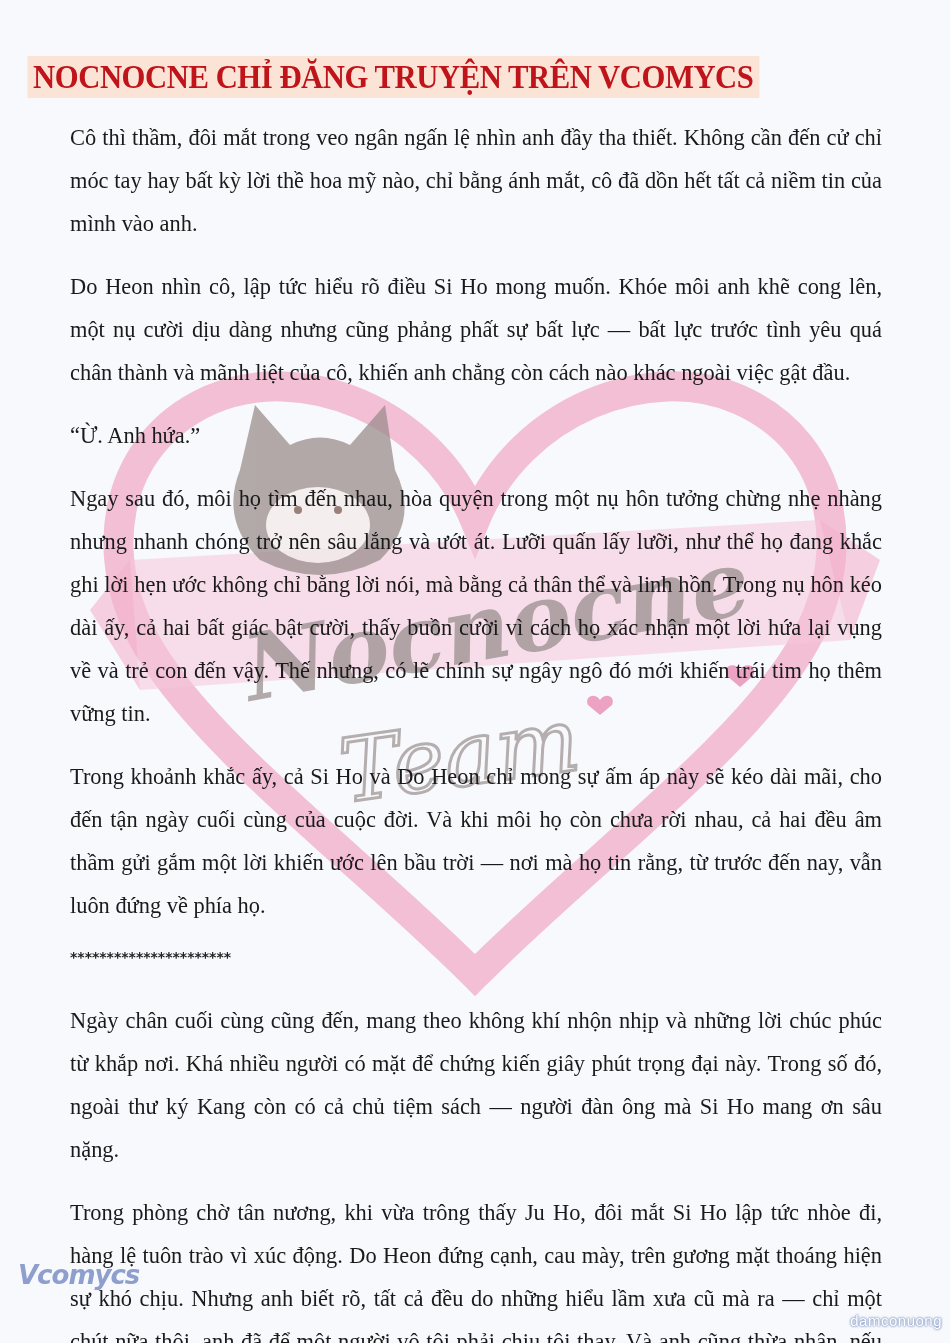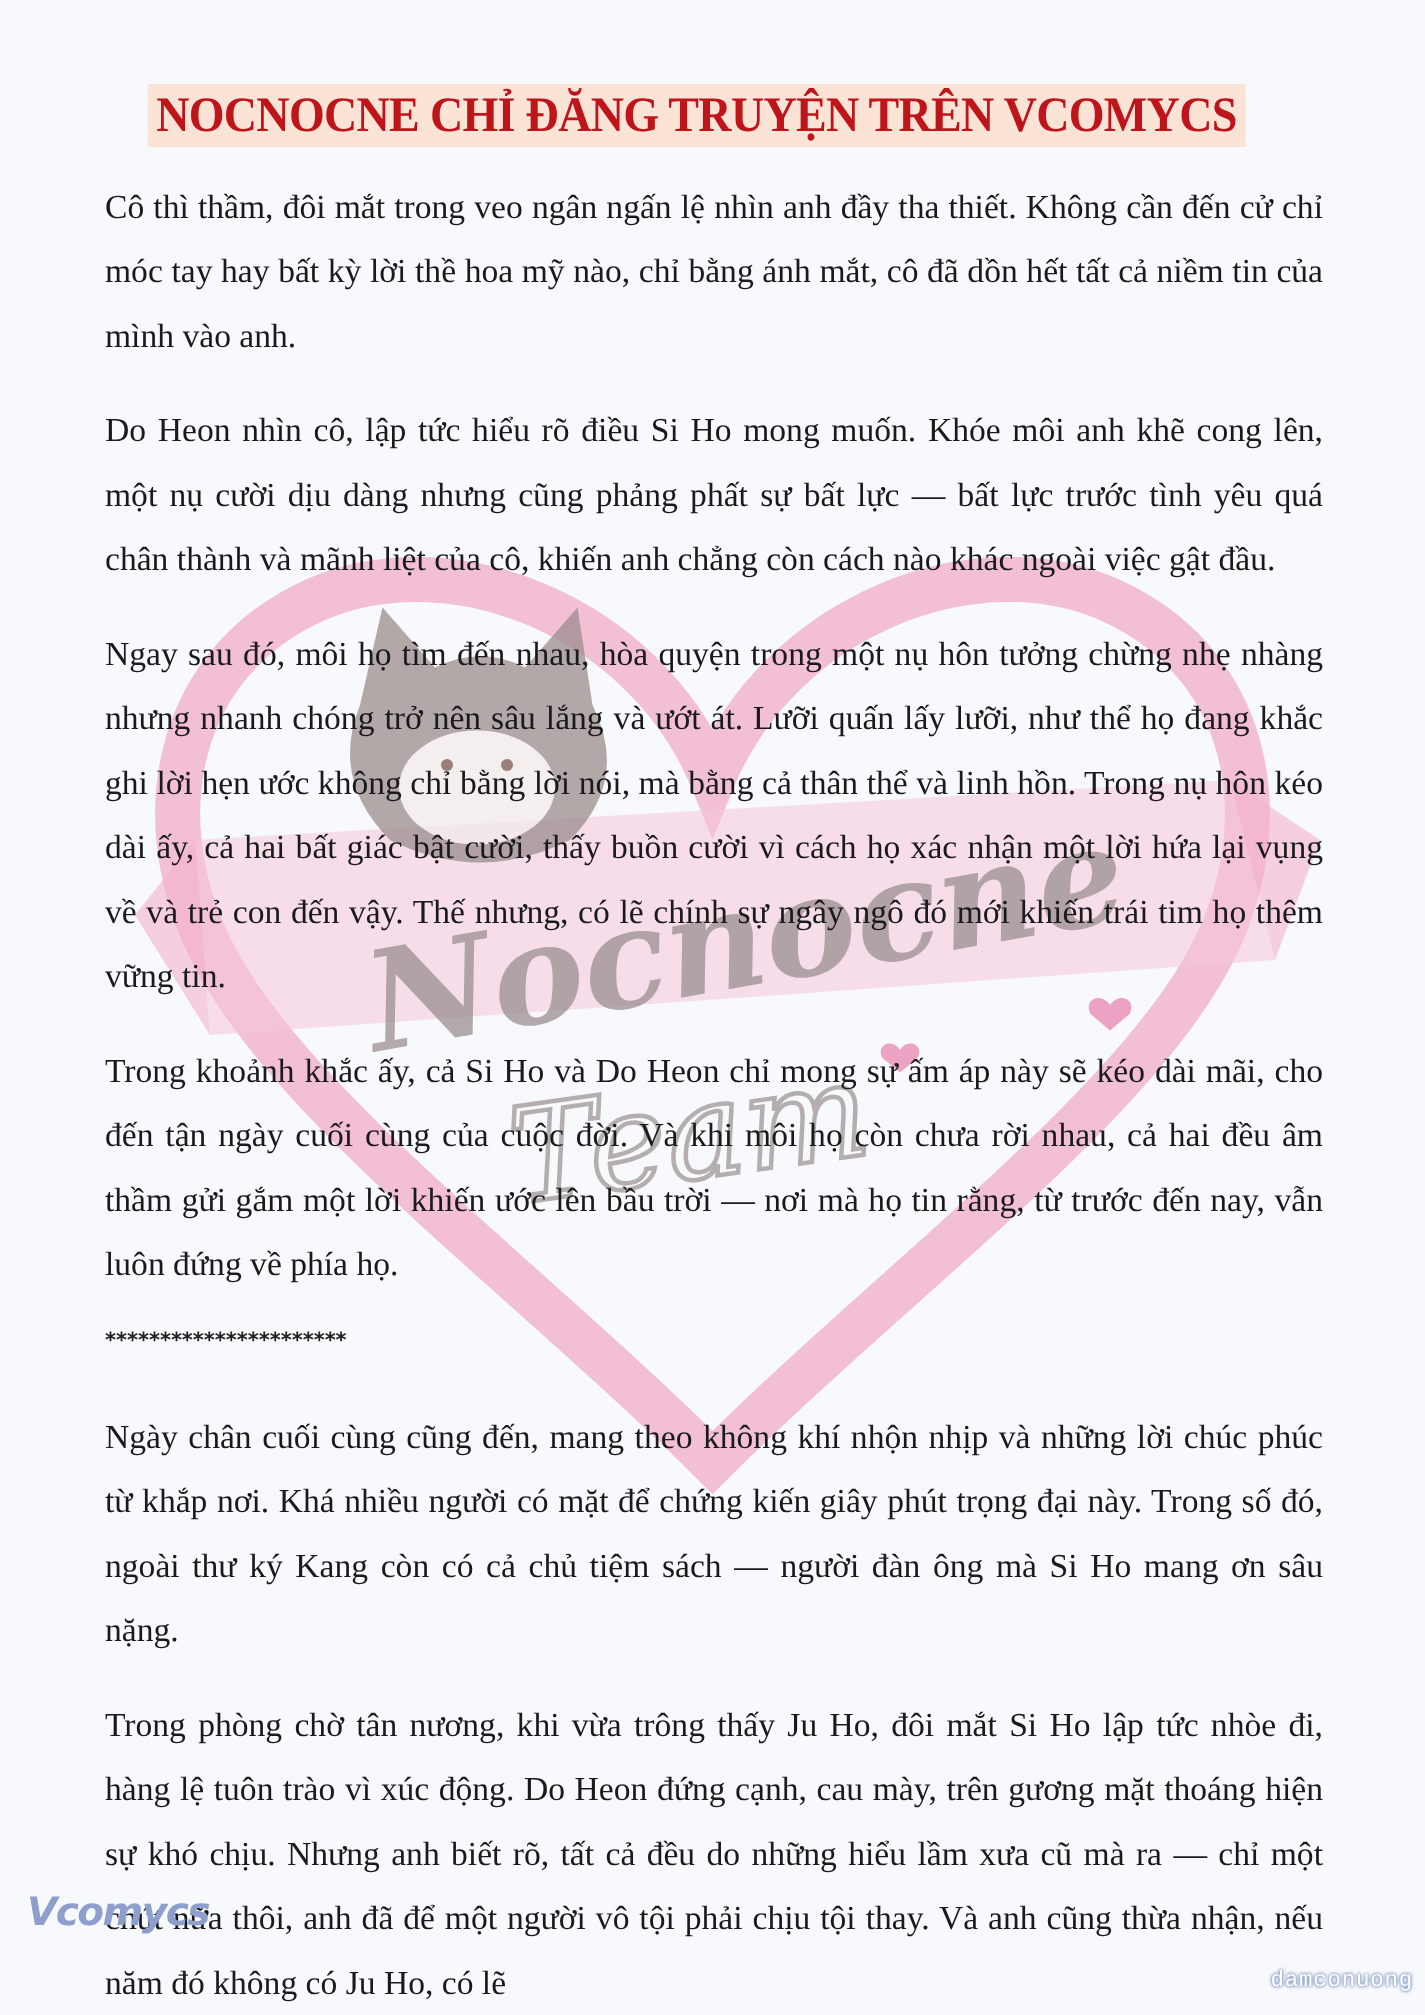--- a/index.html
+++ b/index.html
@@ -3,21 +3,21 @@
 <meta charset="utf-8">
 <style>
   html, body { margin:0; padding:0; }
   body {
     width:950px; height:1343px; overflow:hidden; position:relative;
     background:#f7f9fc;
     font-family:"Liberation Serif","DejaVu Serif",serif;
   }
   .watermark { position:absolute; left:0; top:0; width:950px; height:1343px; z-index:0; pointer-events:none; }
   .page { position:absolute; left:0; top:0; width:950px; height:1343px; z-index:1; }
-  .title-wrap { position:absolute; top:56px; left:0; width:837px; text-align:right;padding-left:20px; }
+  .title-wrap { position:absolute; top:56px; left:0; width:837px; text-align:left; }
   .title {
     display:inline-block; background:#fbe3d6; color:#c0141b;
     font-family:"Liberation Serif","DejaVu Serif",serif; font-weight:bold;
     font-size:33px; letter-spacing:-0.5px; padding:2px 6px; line-height:38px;
     transform:scaleX(0.93);
   }
   .content { position:absolute; left:70px; top:116px; width:812px; color:#1a1a1a; }
   .para {
     font-size:22.4px; line-height:43px; margin:0 0 20px 0; text-align:justify;
   }
@@ -26,21 +26,21 @@
     font-size:14px; line-height:20px; letter-spacing:0px; margin:10px 0 32px 0; color:#222;
     font-family:"DejaVu Sans",sans-serif; font-weight:bold;
   }
   .footer-logo {
     position:absolute; left:18px; top:1260px;
     font-family:"DejaVu Sans",sans-serif; font-style:italic; font-weight:bold;
     font-size:26px; color:#8e9fcd; letter-spacing:-1px;
   }
   .footer-credit {
     position:absolute; right:8px; top:1312px;
-    font-family:Liberation Mono, monospace; font-size:15px; color:#fff;
+    font-family:Liberation Sans, sans-serif; font-size:15px; color:#fff;
     letter-spacing:0.5px;
     text-shadow:0 0 2px #8b9fc8, 0 0 2px #8b9fc8, 0 0 3px #8b9fc8;
     text-align:right;
   }
 </style>
 </head>
 <body>
 
 <svg class="watermark" viewBox="0 0 950 1343" xmlns="http://www.w3.org/2000/svg">
 
@@ -66,20 +66,21 @@
 </svg>
 
 <div class="page">
   <div class="title-wrap">
     <span class="title">NOCNOCNE CHỈ ĐĂNG TRUYỆN TRÊN VCOMYCS</span>
   </div>
 
   <div class="content">
     <p class="para">Cô thì thầm, đôi mắt trong veo ngân ngấn lệ nhìn anh đầy tha thiết. Không cần đến cử chỉ móc tay hay bất kỳ lời thề hoa mỹ nào, chỉ bằng ánh mắt, cô đã dồn hết tất cả niềm tin của mình vào anh.</p>
     <p class="para">Do Heon nhìn cô, lập tức hiểu rõ điều Si Ho mong muốn. Khóe môi anh khẽ cong lên, một nụ cười dịu dàng nhưng cũng phảng phất sự bất lực — bất lực trước tình yêu quá chân thành và mãnh liệt của cô, khiến anh chẳng còn cách nào khác ngoài việc gật đầu.</p>
+    <p class="para">“Ừ. Anh hứa.”</p>
     <p class="para">Ngay sau đó, môi họ tìm đến nhau, hòa quyện trong một nụ hôn tưởng chừng nhẹ nhàng nhưng nhanh chóng trở nên sâu lắng và ướt át. Lưỡi quấn lấy lưỡi, như thể họ đang khắc ghi lời hẹn ước không chỉ bằng lời nói, mà bằng cả thân thể và linh hồn. Trong nụ hôn kéo dài ấy, cả hai bất giác bật cười, thấy buồn cười vì cách họ xác nhận một lời hứa lại vụng về và trẻ con đến vậy. Thế nhưng, có lẽ chính sự ngây ngô đó mới khiến trái tim họ thêm vững tin.</p>
     <p class="para">Trong khoảnh khắc ấy, cả Si Ho và Do Heon chỉ mong sự ấm áp này sẽ kéo dài mãi, cho đến tận ngày cuối cùng của cuộc đời. Và khi môi họ còn chưa rời nhau, cả hai đều âm thầm gửi gắm một lời khiến ước lên bầu trời — nơi mà họ tin rằng, từ trước đến nay, vẫn luôn đứng về phía họ.</p>
     <div class="separator">**********************</div>
     <p class="para">Ngày chân cuối cùng cũng đến, mang theo không khí nhộn nhịp và những lời chúc phúc từ khắp nơi. Khá nhiều người có mặt để chứng kiến giây phút trọng đại này. Trong số đó, ngoài thư ký Kang còn có cả chủ tiệm sách — người đàn ông mà Si Ho mang ơn sâu nặng.</p>
     <p class="para last">Trong phòng chờ tân nương, khi vừa trông thấy Ju Ho, đôi mắt Si Ho lập tức nhòe đi, hàng lệ tuôn trào vì xúc động. Do Heon đứng cạnh, cau mày, trên gương mặt thoáng hiện sự khó chịu. Nhưng anh biết rõ, tất cả đều do những hiểu lầm xưa cũ mà ra — chỉ một chút nữa thôi, anh đã để một người vô tội phải chịu tội thay. Và anh cũng thừa nhận, nếu năm đó không có Ju Ho, có lẽ</p>
   </div>
 
   <div class="footer-logo">Vcomycs</div>
   <div class="footer-credit">damconuong</div>
 </div>

